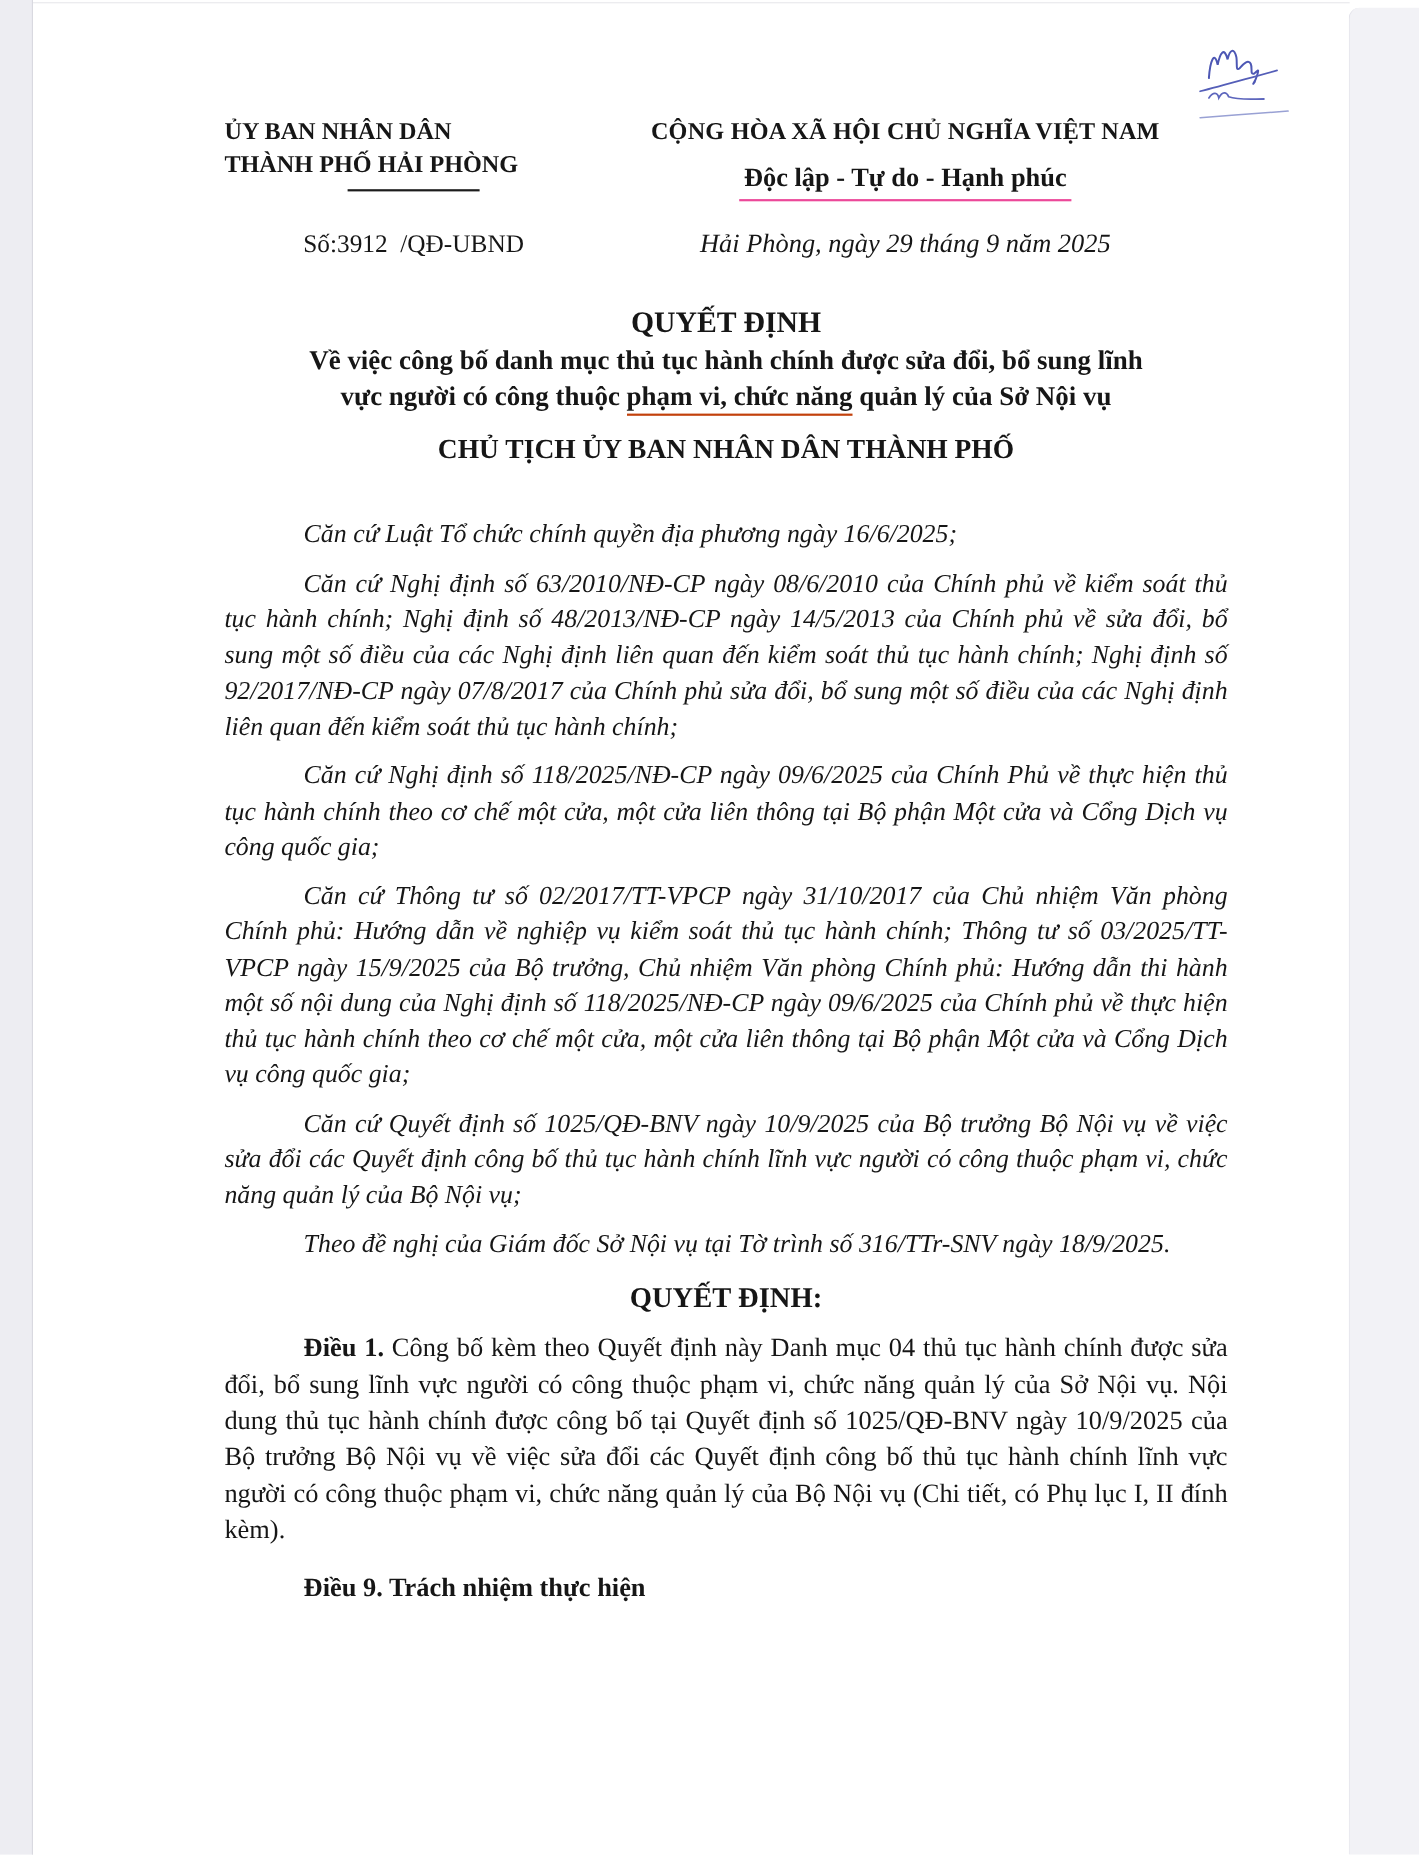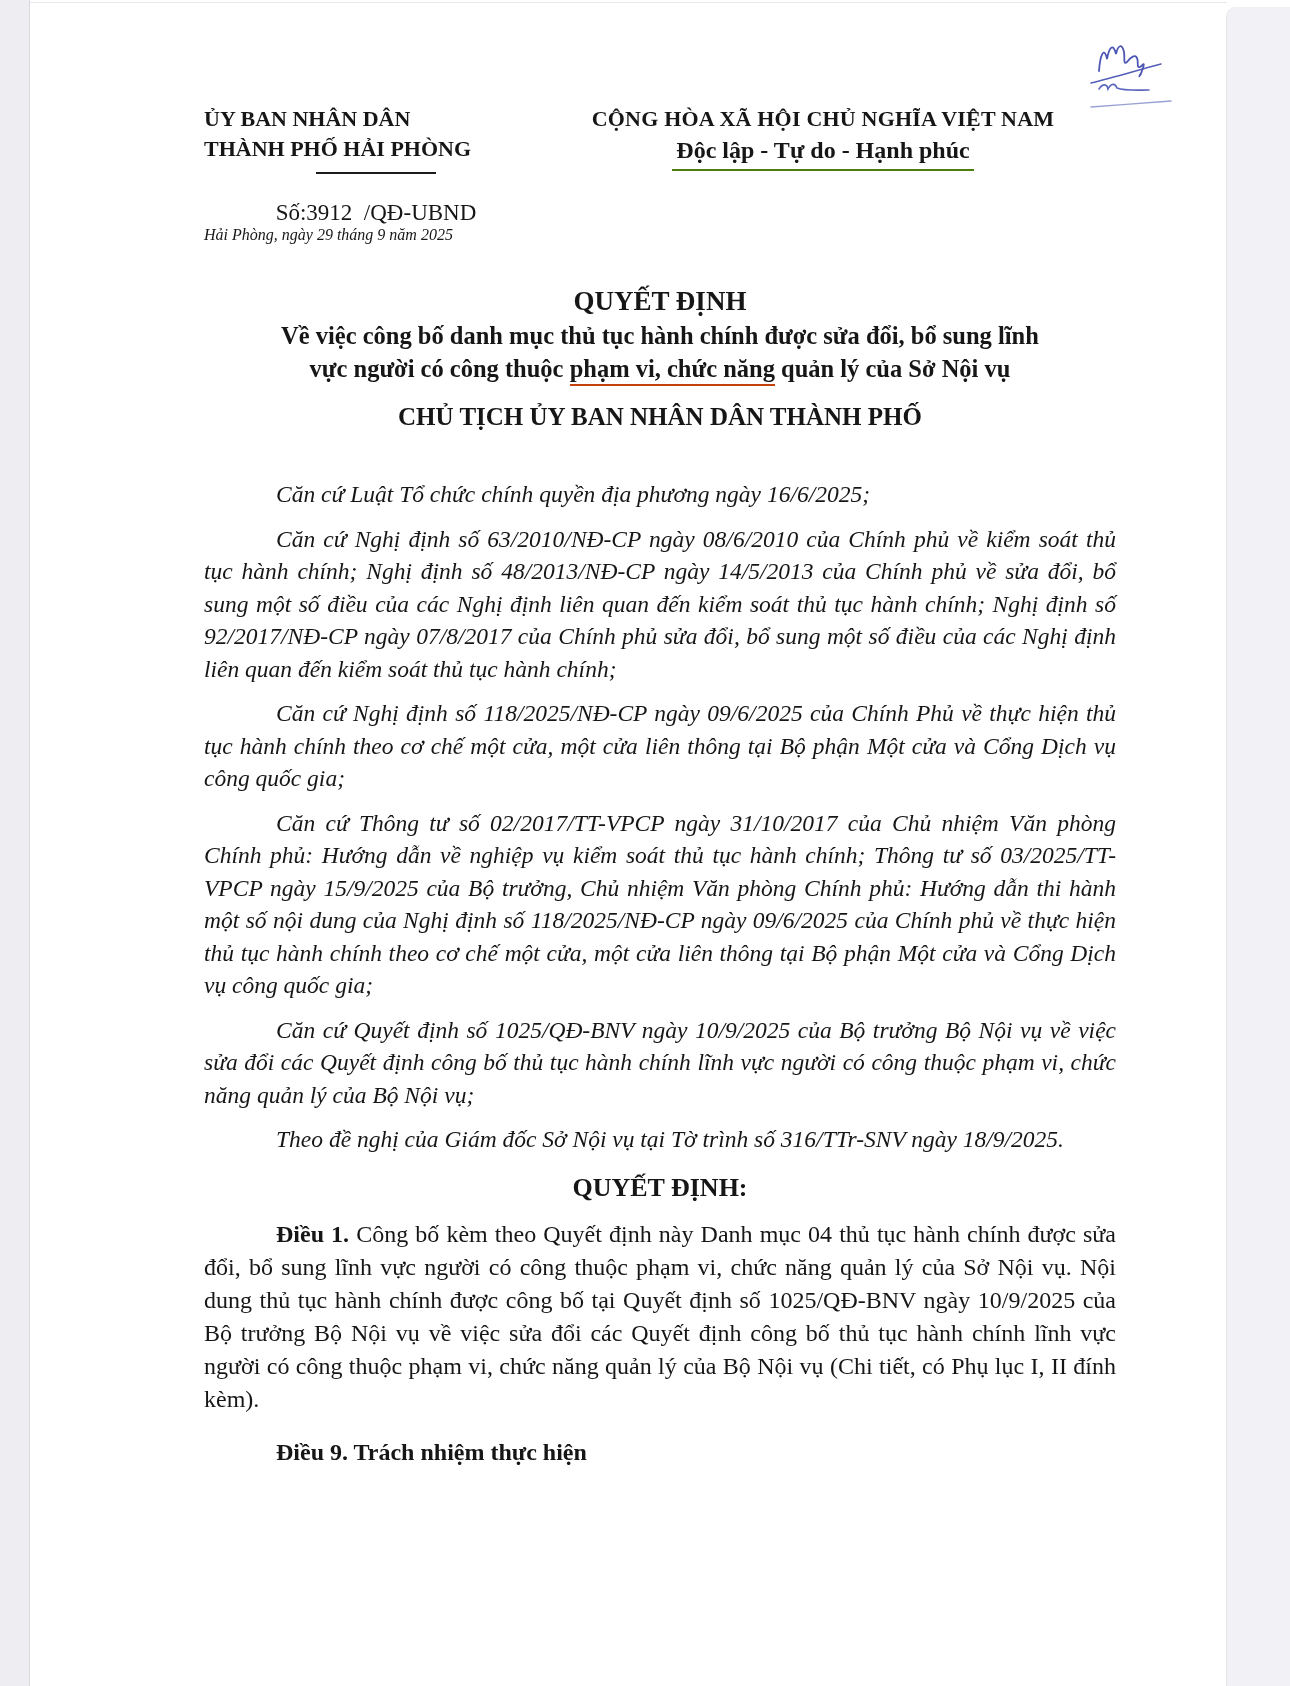--- a/index.html
+++ b/index.html
@@ -36,27 +36,27 @@
   }
   
   .hdr{display:flex;align-items:flex-start;}
   .hdr-left{width:344px;flex:none;}
   .hdr-right{flex:1;text-align:center;padding-right:18px;}
   .org1{font-weight:bold;font-size:22px;line-height:30px;}
   .org2{font-weight:bold;font-size:22px;line-height:30px;}
   .org-rule{width:120px;height:2px;background:#1c1c1c;margin:8px auto 0;}
   .nat1{font-weight:bold;font-size:22px;line-height:30px;letter-spacing:.2px;}
   .nat2{font-weight:bold;font-size:24px;line-height:32px;display:inline-block;
-        border-bottom:2px solid #4d7c0f;padding:0 4px 3px;}
+        border-bottom:2px solid #ec4899;padding:0 4px 3px;margin-top:12px;}
   
-  .row2{display:flex;align-items:baseline;margin-top:26px;flex-direction:column;}
+  .row2{display:flex;align-items:baseline;margin-top:26px;}
   .row2-left{width:344px;text-align:center;flex:none;}
   .row2-right{flex:1;text-align:center;padding-right:18px;}
   .doc-num{font-size:23px;white-space:pre;}
-  .place-date{font-size:16px;font-style:italic;}
+  .place-date{font-size:24px;font-style:italic;}
   
   .t-kind{font-weight:bold;font-size:27px;line-height:30px;text-align:center;margin-top:42px;}
   .t-subject{font-weight:bold;font-size:24.5px;line-height:33px;text-align:center;margin-top:3px;}
   .t-subject .u{border-bottom:2px solid #c2410c;padding-bottom:2px;}
   .t-authority{font-weight:bold;font-size:25px;line-height:30px;text-align:center;margin-top:17px;}
   
   .recitals{margin-top:46px;}
   .recital{
     font-style:italic;font-size:23.5px;line-height:32.5px;
     text-align:justify;text-indent:72px;

